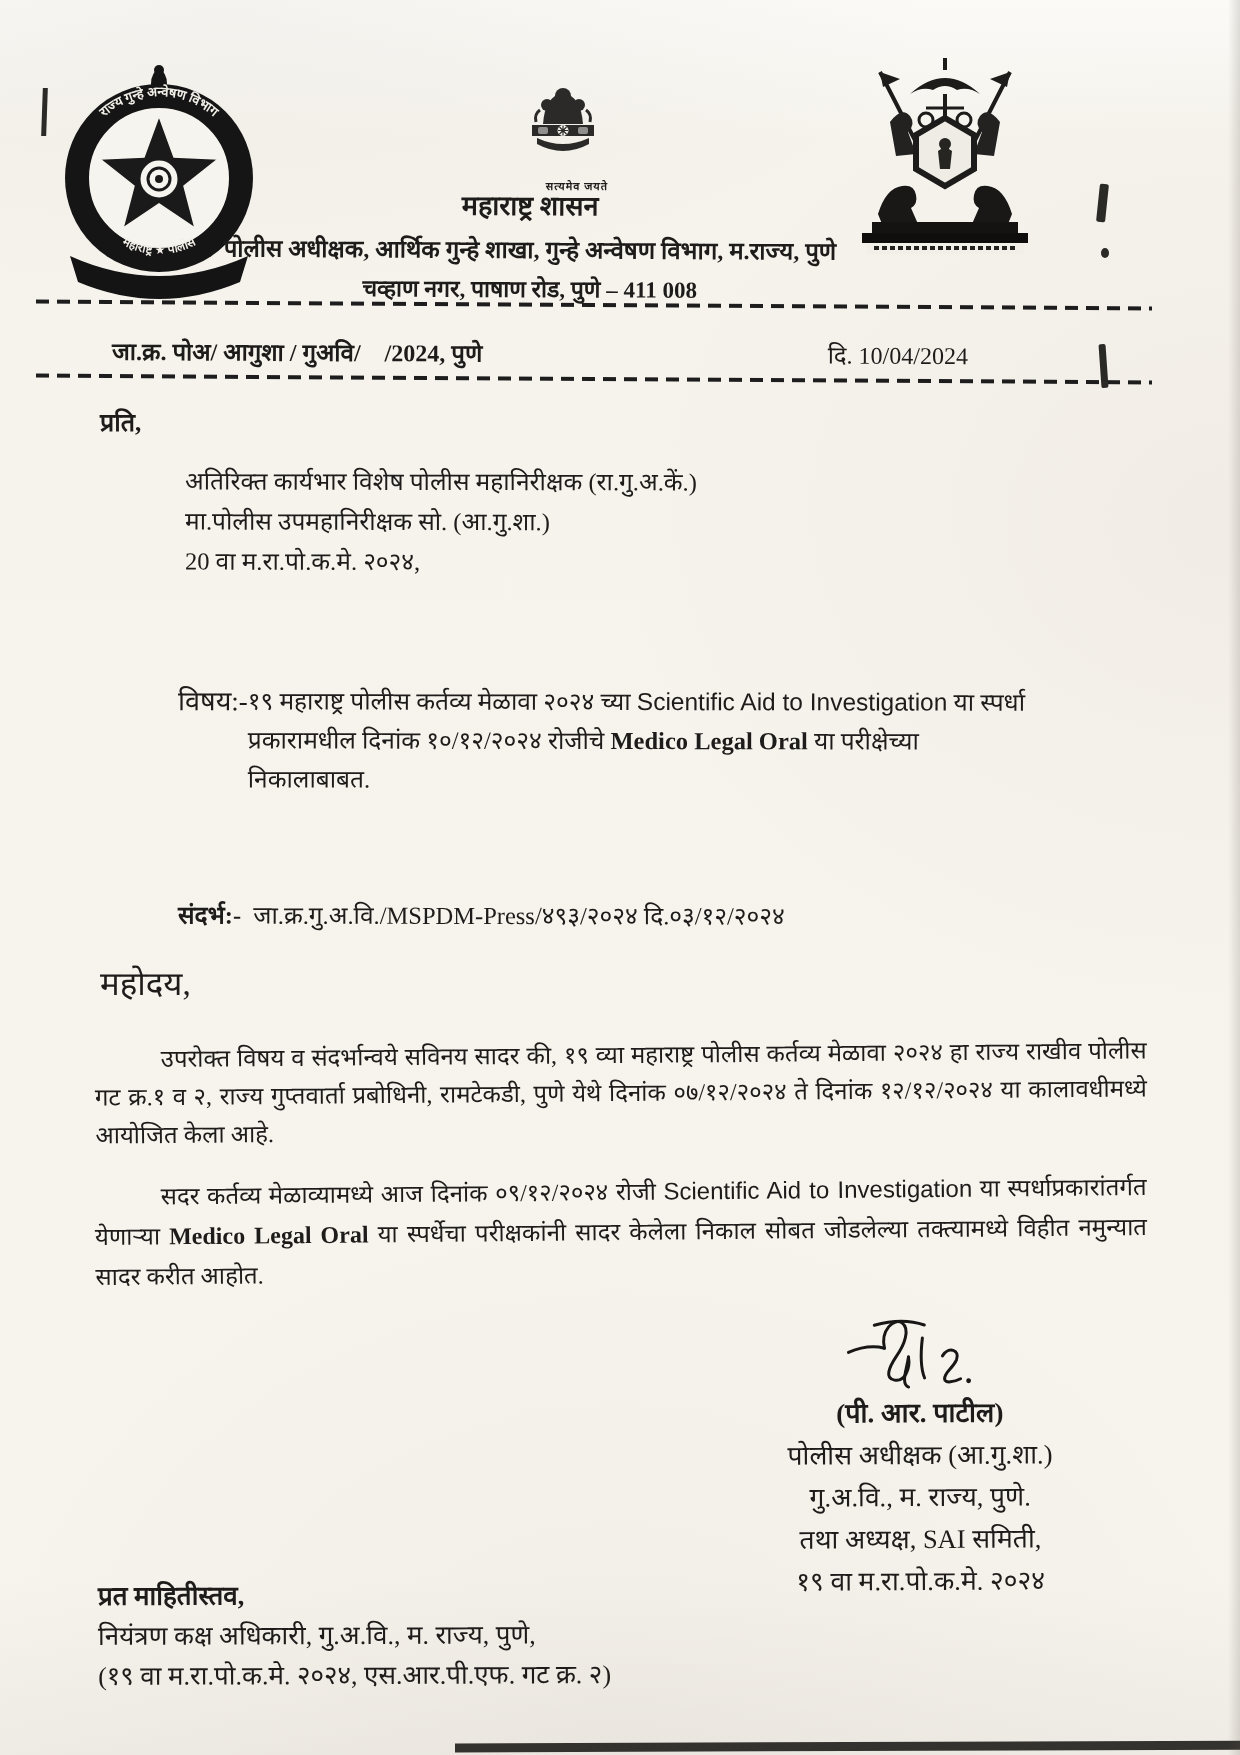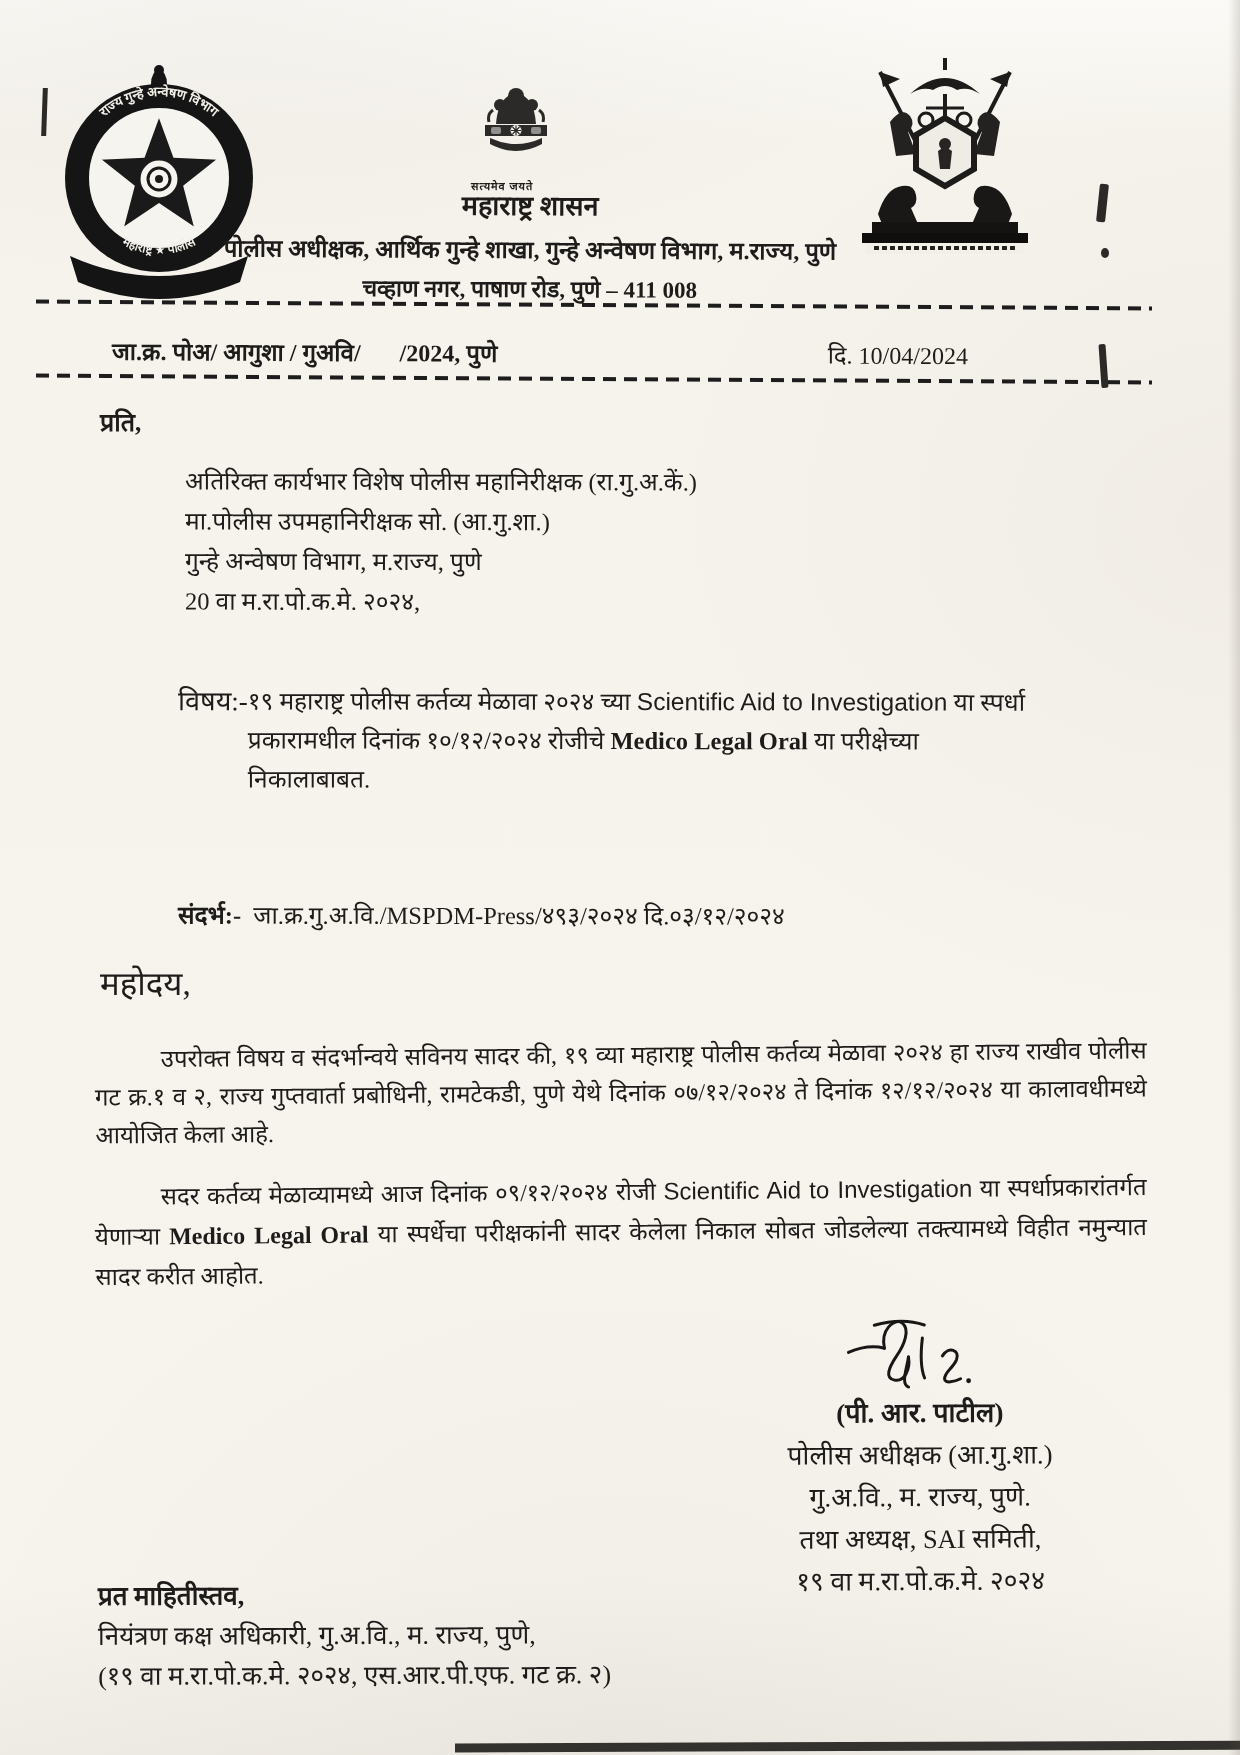--- a/index.html
+++ b/index.html
@@ -12,30 +12,30 @@
       radial-gradient(900px 700px at 100% 30%, rgba(150,125,110,0.06), transparent 70%),
       radial-gradient(1000px 800px at 50% 100%, rgba(120,110,100,0.05), transparent 70%),
       linear-gradient(180deg,#fbfaf6 0%,#f6f3ed 8%,#f7f4ee 90%,#efece5 100%);
   }
   .abs{position:absolute;}
   
   .header-text{left:150px;top:186px;width:760px;text-align:center;transform:rotate(0.3deg);}
   .gov-title{font-size:27px;font-weight:bold;}
   .office-line{font-size:24px;font-weight:bold;margin-top:9px;white-space:nowrap;}
   .address-line{font-size:23px;font-weight:bold;margin-top:7px;}
-  .emblem-center{left:471px;top:80px;width:120px;text-align:left;}
+  .emblem-center{left:488px;top:80px;width:120px;text-align:right;}
   .emblem-caption{font-size:11px;font-weight:bold;margin-top:2px;letter-spacing:1px;}
   
   .dash{left:36px;width:1116px;height:4px;transform:rotate(0.35deg);
     background:repeating-linear-gradient(90deg,#1d1d1d 0 13px,transparent 13px 21px);}
   .dash1{top:303px;} .dash2{top:377px;}
   
   .ref-row{left:112px;top:336px;width:856px;display:flex;align-items:baseline;
     font-size:24px;font-weight:600;transform:rotate(0.3deg);}
-  .ref-mid{margin-left:39px;}
+  .ref-mid{margin-left:24px;}
   .ref-date{margin-left:auto;font-weight:500;}
   
   .prati{left:100px;top:404px;font-size:25px;font-weight:700;}
   .recipient{left:185px;top:462px;font-size:24.5px;line-height:40px;font-weight:500;transform:rotate(0.1deg);}
   
   .subject{left:178px;top:682px;width:850px;display:flex;transform:rotate(0.1deg);}
   .subject-label{font-size:27px;font-weight:normal;margin-right:0;white-space:nowrap;}
   .subject-body{font-size:24.5px;line-height:39px;width:812px;font-weight:500;}
   .reference-line{left:178px;top:898px;font-size:24.5px;font-weight:500;transform:rotate(0.1deg);}
   .ref-label{font-weight:bold;margin-right:6px;margin-top:33px;}
@@ -144,21 +144,20 @@
     <span class="ref-mid">/2024,  पुणे</span>
     <span class="ref-date">दि. 10/04/2024</span>
   </div>
 
   <div class="abs dash dash2"></div>
 
   <div class="abs prati">प्रति,</div>
   <div class="abs recipient">
     <div>अतिरिक्त कार्यभार विशेष पोलीस महानिरीक्षक (रा.गु.अ.कें.)</div>
     <div>मा.पोलीस उपमहानिरीक्षक सो. (आ.गु.शा.)</div>
-    <div>गुन्हे अन्वेषण विभाग, म.राज्य, पुणे</div>
     <div>20 वा म.रा.पो.क.मे. २०२४,</div>
   </div>
 
   <div class="abs subject">
     <span class="subject-label">विषय:-</span>
     <span class="subject-body">
       <span>१९ महाराष्ट्र पोलीस कर्तव्य मेळावा २०२४ च्या </span><span class="en">Scientific Aid to Investigation</span><span> या स्पर्धा प्रकारामधील दिनांक १०/१२/२०२४ रोजीचे </span><span class="en-bold">Medico Legal Oral</span><span> या  परीक्षेच्या निकालाबाबत.</span>
     </span>
   </div>
 

